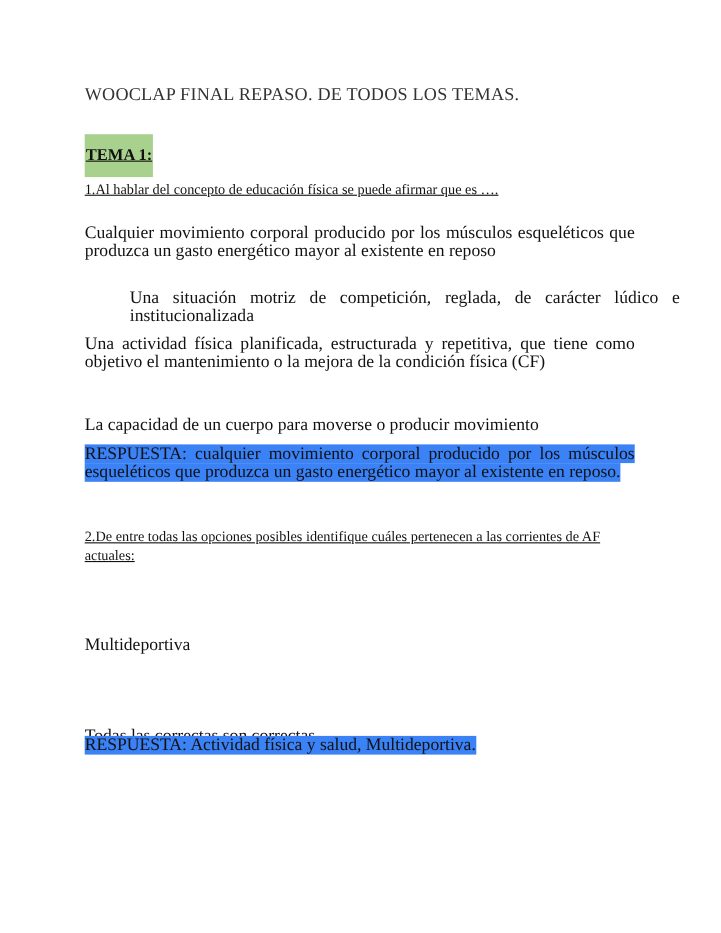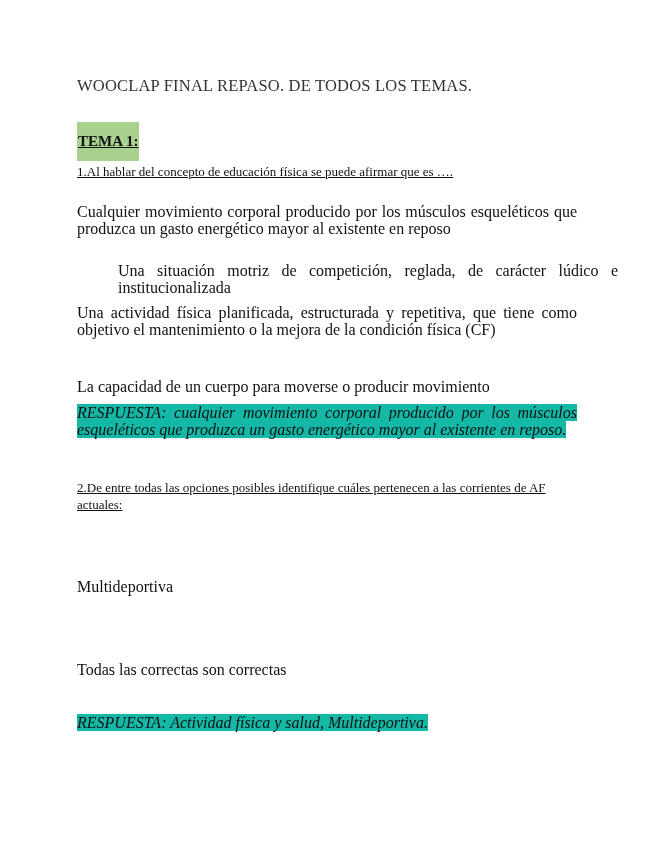--- a/index.html
+++ b/index.html
@@ -5,33 +5,33 @@
   html, body { margin: 0; padding: 0; background: #ffffff; }
   body { width: 655px; height: 848px; position: relative; overflow: hidden;
          font-family: "Liberation Serif", "DejaVu Serif", serif; color: #111; }
   .page { position: absolute; left: 0; top: 0; width: 647px; height: 848px; background: #fff; }
   .abs { position: absolute; left: 77px; }
   .title { top: 76px; font-size: 16.5px; letter-spacing: 0.2px; color: #333; white-space: nowrap; }
   .tema { top: 122px; font-size: 15px; font-weight: bold; text-decoration: underline;
           background: #a9d18e; padding: 11px 1px; }
   .q { font-size: 13px; font-weight: normal; text-decoration: underline; width: 500px; line-height: 17px; }
   .p { font-size: 16px; line-height: 17px; width: 500px; text-align: justify; }
-  .hl { background: #14b8a6; font-style: italic; }
+  .hl { background: #3b82f6; }
 </style>
 </head>
 <body>
 
 <div class="page">
   <div class="abs title">WOOCLAP FINAL REPASO. DE TODOS LOS TEMAS.</div>
   <div class="abs tema">TEMA 1:</div>
 
   <div class="abs q" style="top:163px;">1.Al hablar del concepto de educación física se puede afirmar que es ….</div>
   <div class="abs p" style="top:203px;">Cualquier movimiento corporal producido por los músculos esqueléticos que produzca un gasto energético mayor al existente en reposo</div>
   <div class="abs p" style="top:262px;margin-left:41px;">Una situación motriz de competición, reglada, de carácter lúdico e institucionalizada</div>
   <div class="abs p" style="top:304px;">Una actividad física planificada, estructurada y repetitiva, que tiene como objetivo el mantenimiento o la mejora de la condición física (CF)</div>
   <div class="abs p" style="top:363px;margin-top:15px;">La capacidad de un cuerpo para moverse o producir movimiento</div>
   <div class="abs p" style="top:404px;"><span class="hl">RESPUESTA: cualquier movimiento corporal producido por los músculos esqueléticos que produzca un gasto energético mayor  al existente en reposo.</span></div>
 
   <div class="abs q" style="top:479px;">2.De entre todas las opciones posibles identifique cuáles pertenecen a las corrientes de AF actuales:</div>
   <div class="abs p" style="top:578px;">Multideportiva</div>
   <div class="abs p" style="top:661px;">Todas las correctas son correctas</div>
-  <div class="abs p" style="top:714px;"><span class="hl">RESPUESTA: Actividad física y salud, Multideportiva.</span></div>
+  <div class="abs p" style="top:669px;"><span class="hl">RESPUESTA: Actividad física y salud, Multideportiva.</span></div>
 </div>
 
 </body></html>

